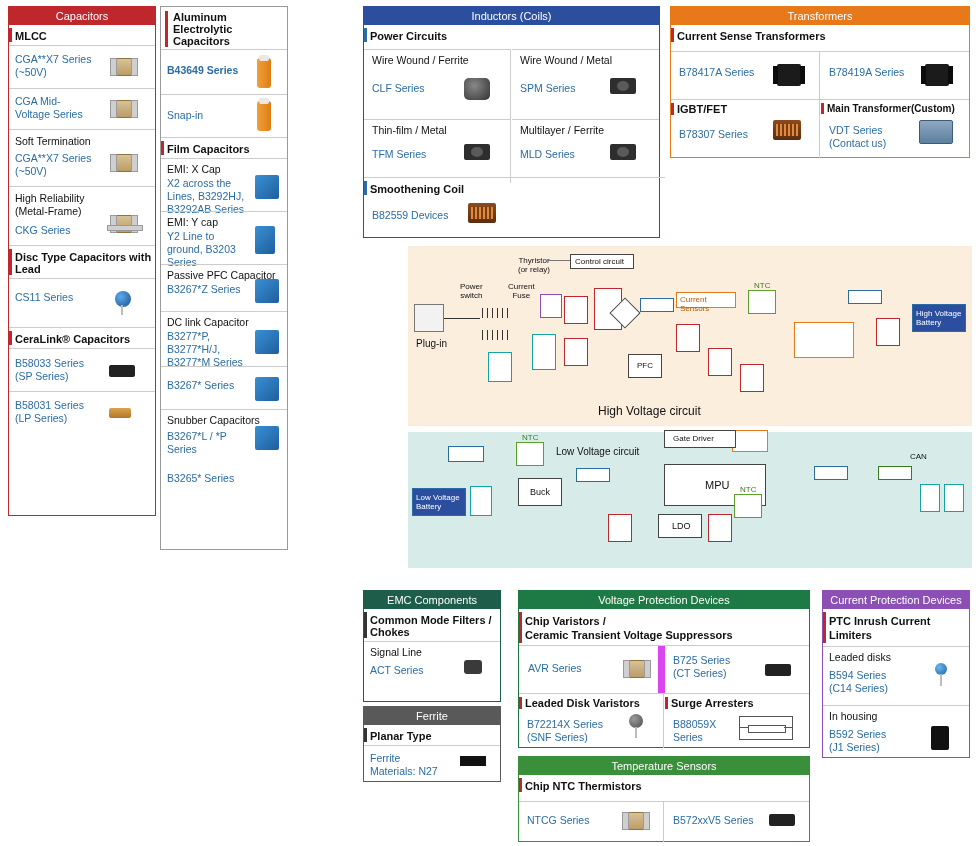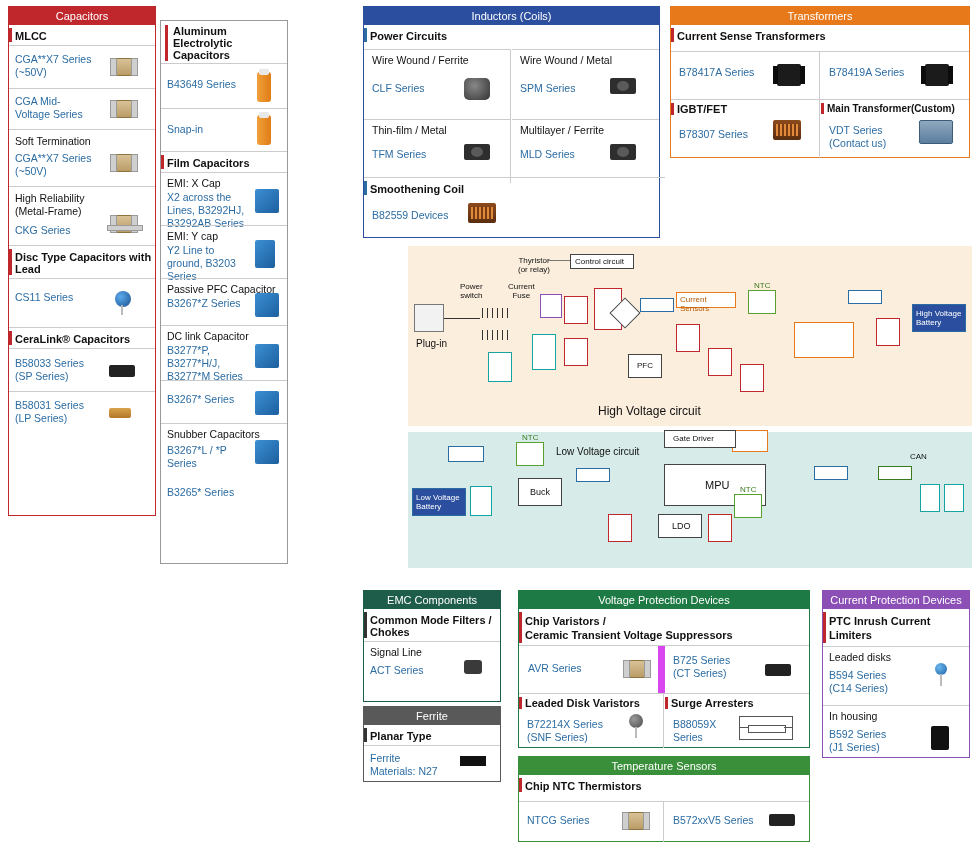--- a/index.html
+++ b/index.html
@@ -110,24 +110,24 @@
   </div>
 
   <div class="row" style="height:40px;">
     <div class="lnk abs" style="left:6px;top:7px;width:80px;white-space:pre-line;">B58031 Series
 (LP Series)</div>
     <div class="pv tan" style="left:100px;top:16px;"></div>
   </div>
 
 </div>
 
-<div class="panel" style="left:160px;top:6px;width:128px;height:544px;border-color:#999;margin-top:14px;">
+<div class="panel" style="left:160px;top:6px;width:128px;height:544px;border-color:#999;">
   <div class="abs" style="left:4px;top:4px;width:118px;font-weight:bold;font-size:11px;color:#111;padding-left:5px;border-left:3px solid #c0272d;">Aluminum Electrolytic Capacitors</div>
 
-  <div class="row" style="height:44px;margin-top:42px;">
+  <div class="row" style="height:44px;margin-top:42px;font-weight:bold;">
     <div class="lnk abs" style="left:6px;top:14px;">B43649 Series</div>
     <div class="pv cap-al" style="left:96px;top:8px;"></div>
   </div>
 
   <div class="row" style="height:42px;">
     <div class="lnk abs" style="left:6px;top:14px;">Snap-in</div>
     <div class="pv cap-al" style="left:96px;top:6px;"></div>
   </div>
 
   <div class="grp" style="border-top:1px solid #ccc;padding-top:5px;">Film Capacitors</div>

